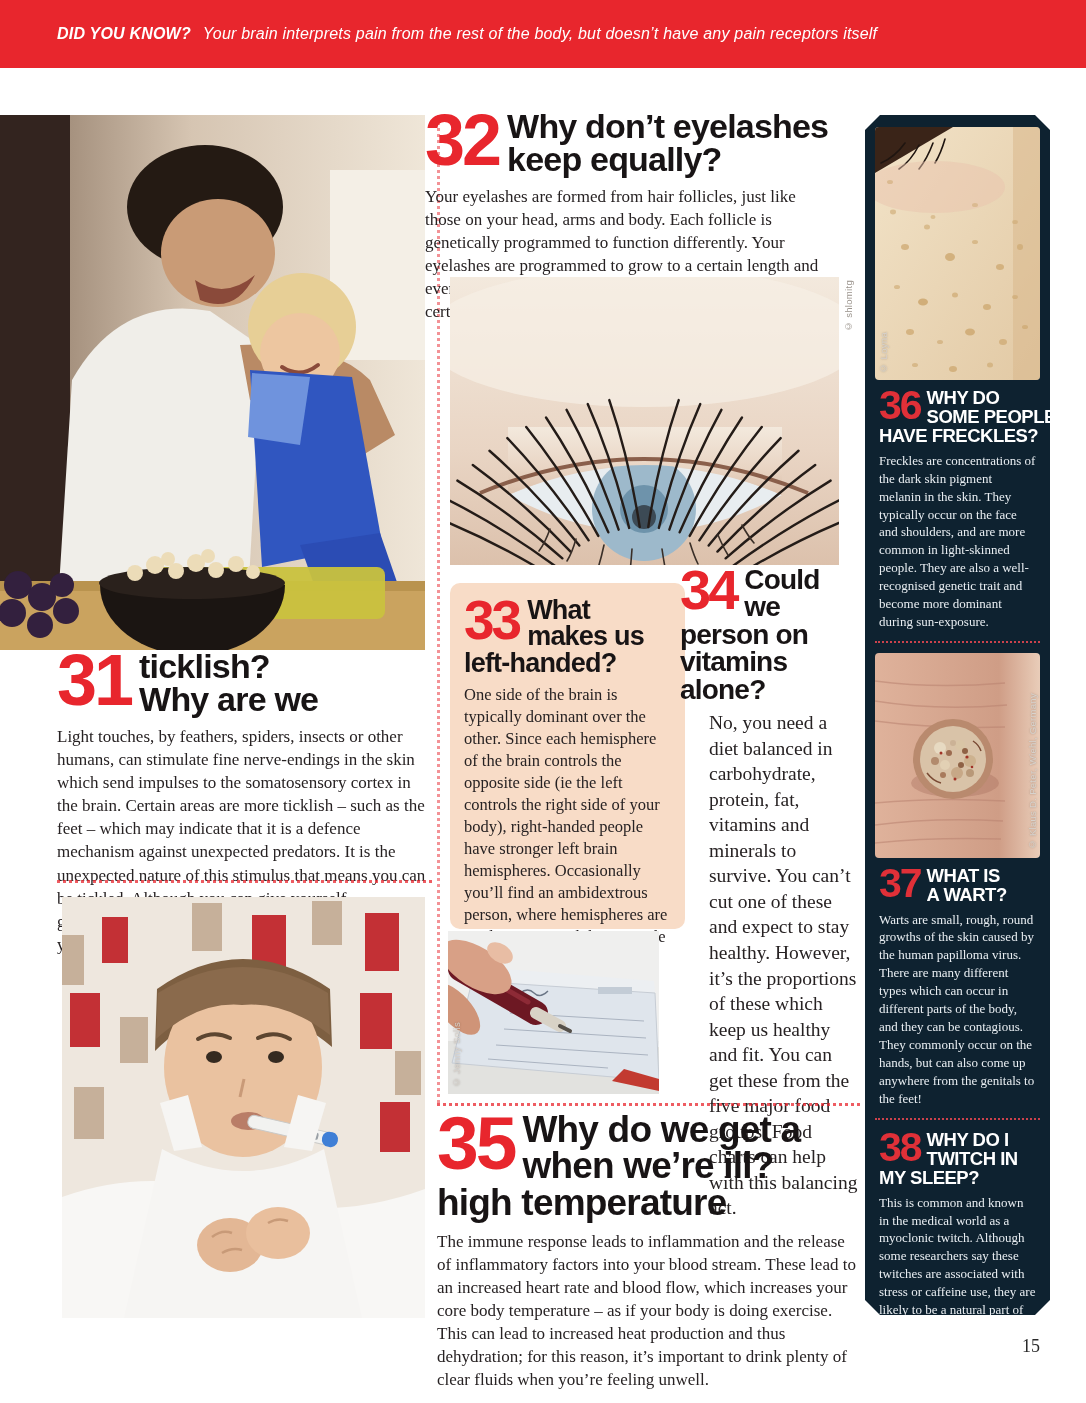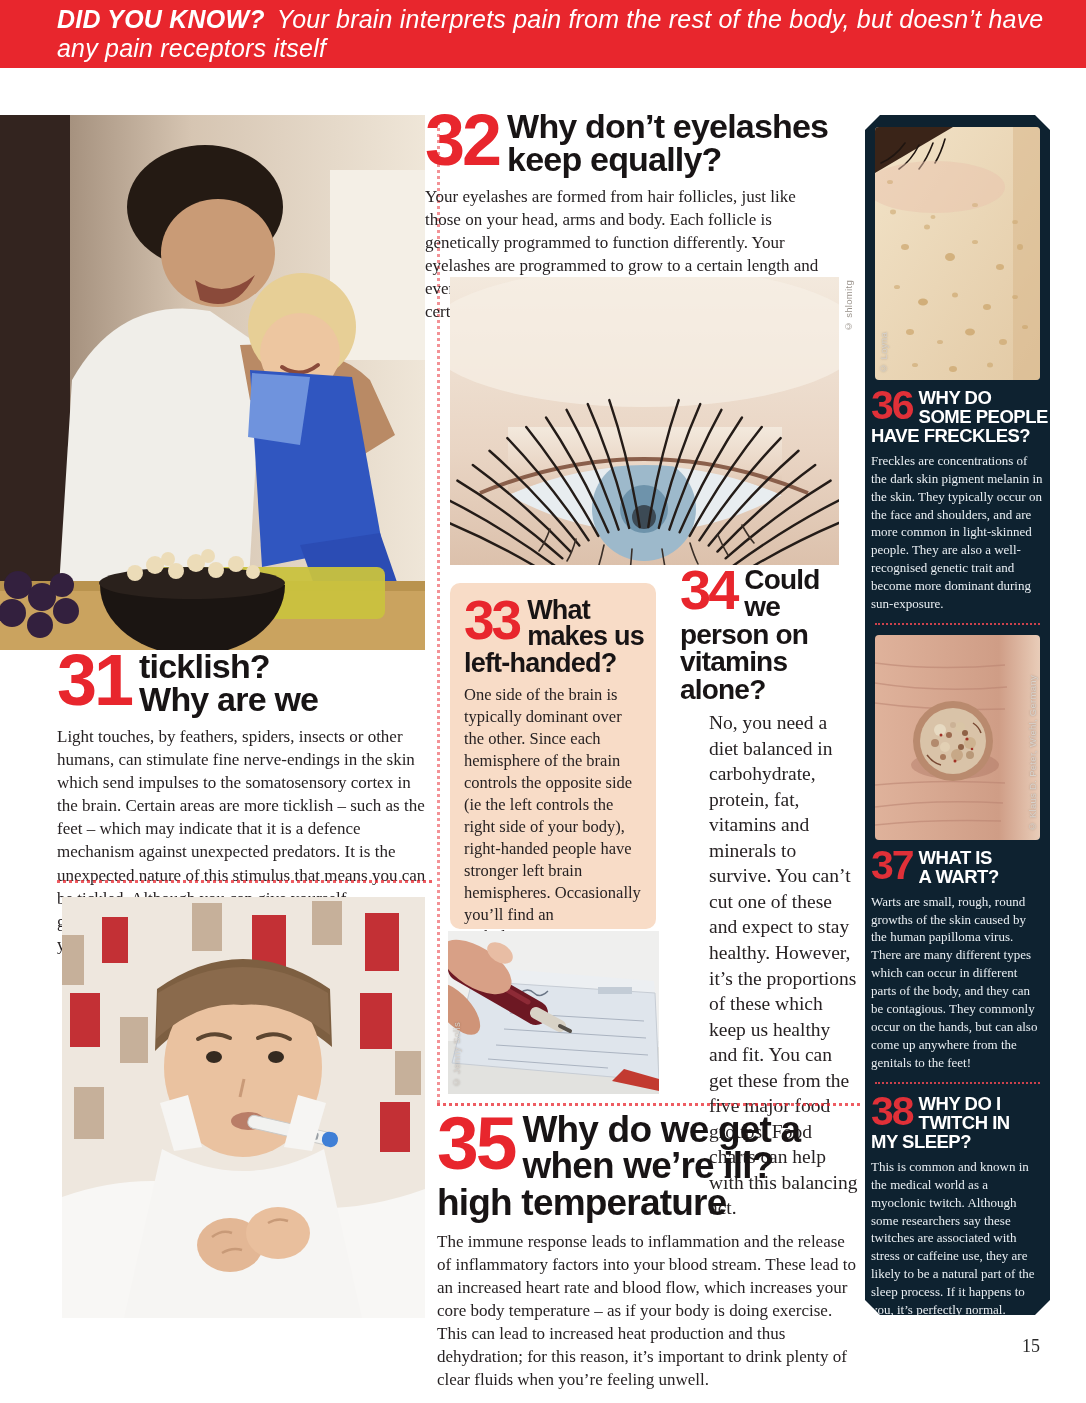--- a/index.html
+++ b/index.html
@@ -3,21 +3,21 @@
 <meta charset="utf-8">
 <style>
   html,body{margin:0;padding:0;background:#ffffff;}
   #page{position:relative;width:1086px;height:1403px;background:#ffffff;overflow:hidden;
         font-family:"Liberation Sans",sans-serif;}
   .abs{position:absolute;}
 
   
   #banner{left:0;top:0;width:1086px;height:68px;background:#e8262d;color:#fff;
           display:flex;align-items:center;}
-  #banner .inner{padding-left:57px;font-style:italic;font-size:25px;letter-spacing:.2px;}
+  #banner .inner{padding-left:57px;font-style:italic;font-size:16px;letter-spacing:.2px;}
   #banner .lbl{font-weight:700;margin-right:12px;}
 
   
   .hl{font-weight:700;color:#181415;letter-spacing:-0.8px;margin:0;}
   .hl .tl{display:block;white-space:nowrap;}
   .num{float:left;color:#e8262d;font-weight:700;line-height:.78;margin:2px 8px 0 0;letter-spacing:-3px;}
   .bodytxt{font-family:"Liberation Serif",serif;color:#272223;margin:0;}
 
   #a31,#a32,#a35{}
   #a31 .hl,#a32 .hl{font-size:34px;line-height:.97;}
@@ -33,21 +33,21 @@
 
   #a34 .hl{font-size:28px;line-height:.98;}
   #a34 .num{font-size:56px;}
   #a34 .bodytxt{font-size:19.5px;line-height:1.31;margin-top:7px;margin-left:29px;}
 
   
   #panel{left:865px;top:115px;width:185px;height:1200px;background:#0e2230;
          clip-path:polygon(15px 0,calc(100% - 15px) 0,100% 15px,100% calc(100% - 15px),
                    calc(100% - 15px) 100%,15px 100%,0 calc(100% - 15px),0 15px);}
   .pphoto{margin:12px 10px 8px 10px;width:165px;border-radius:4px;overflow:hidden;position:relative;}
-  .part{padding:0 6px;}
+  .part{padding:0 14px;}
   .phl{font-weight:700;color:#ffffff;font-size:18.5px;line-height:1.04;letter-spacing:-0.5px;margin:0;}
   .phl .tl{display:block;white-space:nowrap;}
   .pnum{float:left;color:#e03038;font-weight:700;font-size:41px;line-height:.8;margin:1px 6px 0 0;letter-spacing:-2px;}
   .pbody{font-family:"Liberation Serif",serif;color:#e9eef2;font-size:13px;line-height:1.38;margin:6px 0 0 0;}
   .psep{border-top:2px dotted rgba(225,70,80,.9);height:0;margin:10px 10px;}
 
   
   .dotH{border-top:3px dotted rgba(232,38,45,.75);height:0;}
   .dotV{border-left:3px dotted rgba(232,38,45,.5);width:0;}
 
@@ -249,21 +249,21 @@
           <path d="M182,272 q-1,14 -2,23"></path>
         <path d="M212,272 q2,14 4,23"></path>
           <path d="M240,266 q4,13 8,21"></path>
         <path d="M268,258 q5,12 10,20"></path>
           <path d="M292,248 q6,11 12,18"></path>
       </g>
     </svg>
   </div>
   <span class="credit" style="left:843px;top:280px;">© shlomitg</span>
 
-  <div id="box33" class="abs" style="left:450px;top:583px;width:206px;height:346px;">
+  <div id="box33" class="abs" style="left:450px;top:583px;width:235px;height:346px;">
     <h2 class="hl">
       <span class="num">33</span>
       <span class="tl">What</span>
       <span class="tl">makes us</span>
       <span class="tl">left-handed?</span>
     </h2>
     <p class="bodytxt">One side of the brain is typically dominant over the other. Since each hemisphere of the brain controls the opposite side (ie the left controls the right side of your body), right-handed people have stronger left brain hemispheres. Occasionally you’ll find an ambidextrous person, where hemispheres are co-dominant, and these people are equally capable with both right and left hands!</p>
   </div>
 
   <div id="a34" class="abs" style="left:680px;top:566px;width:180px;">

